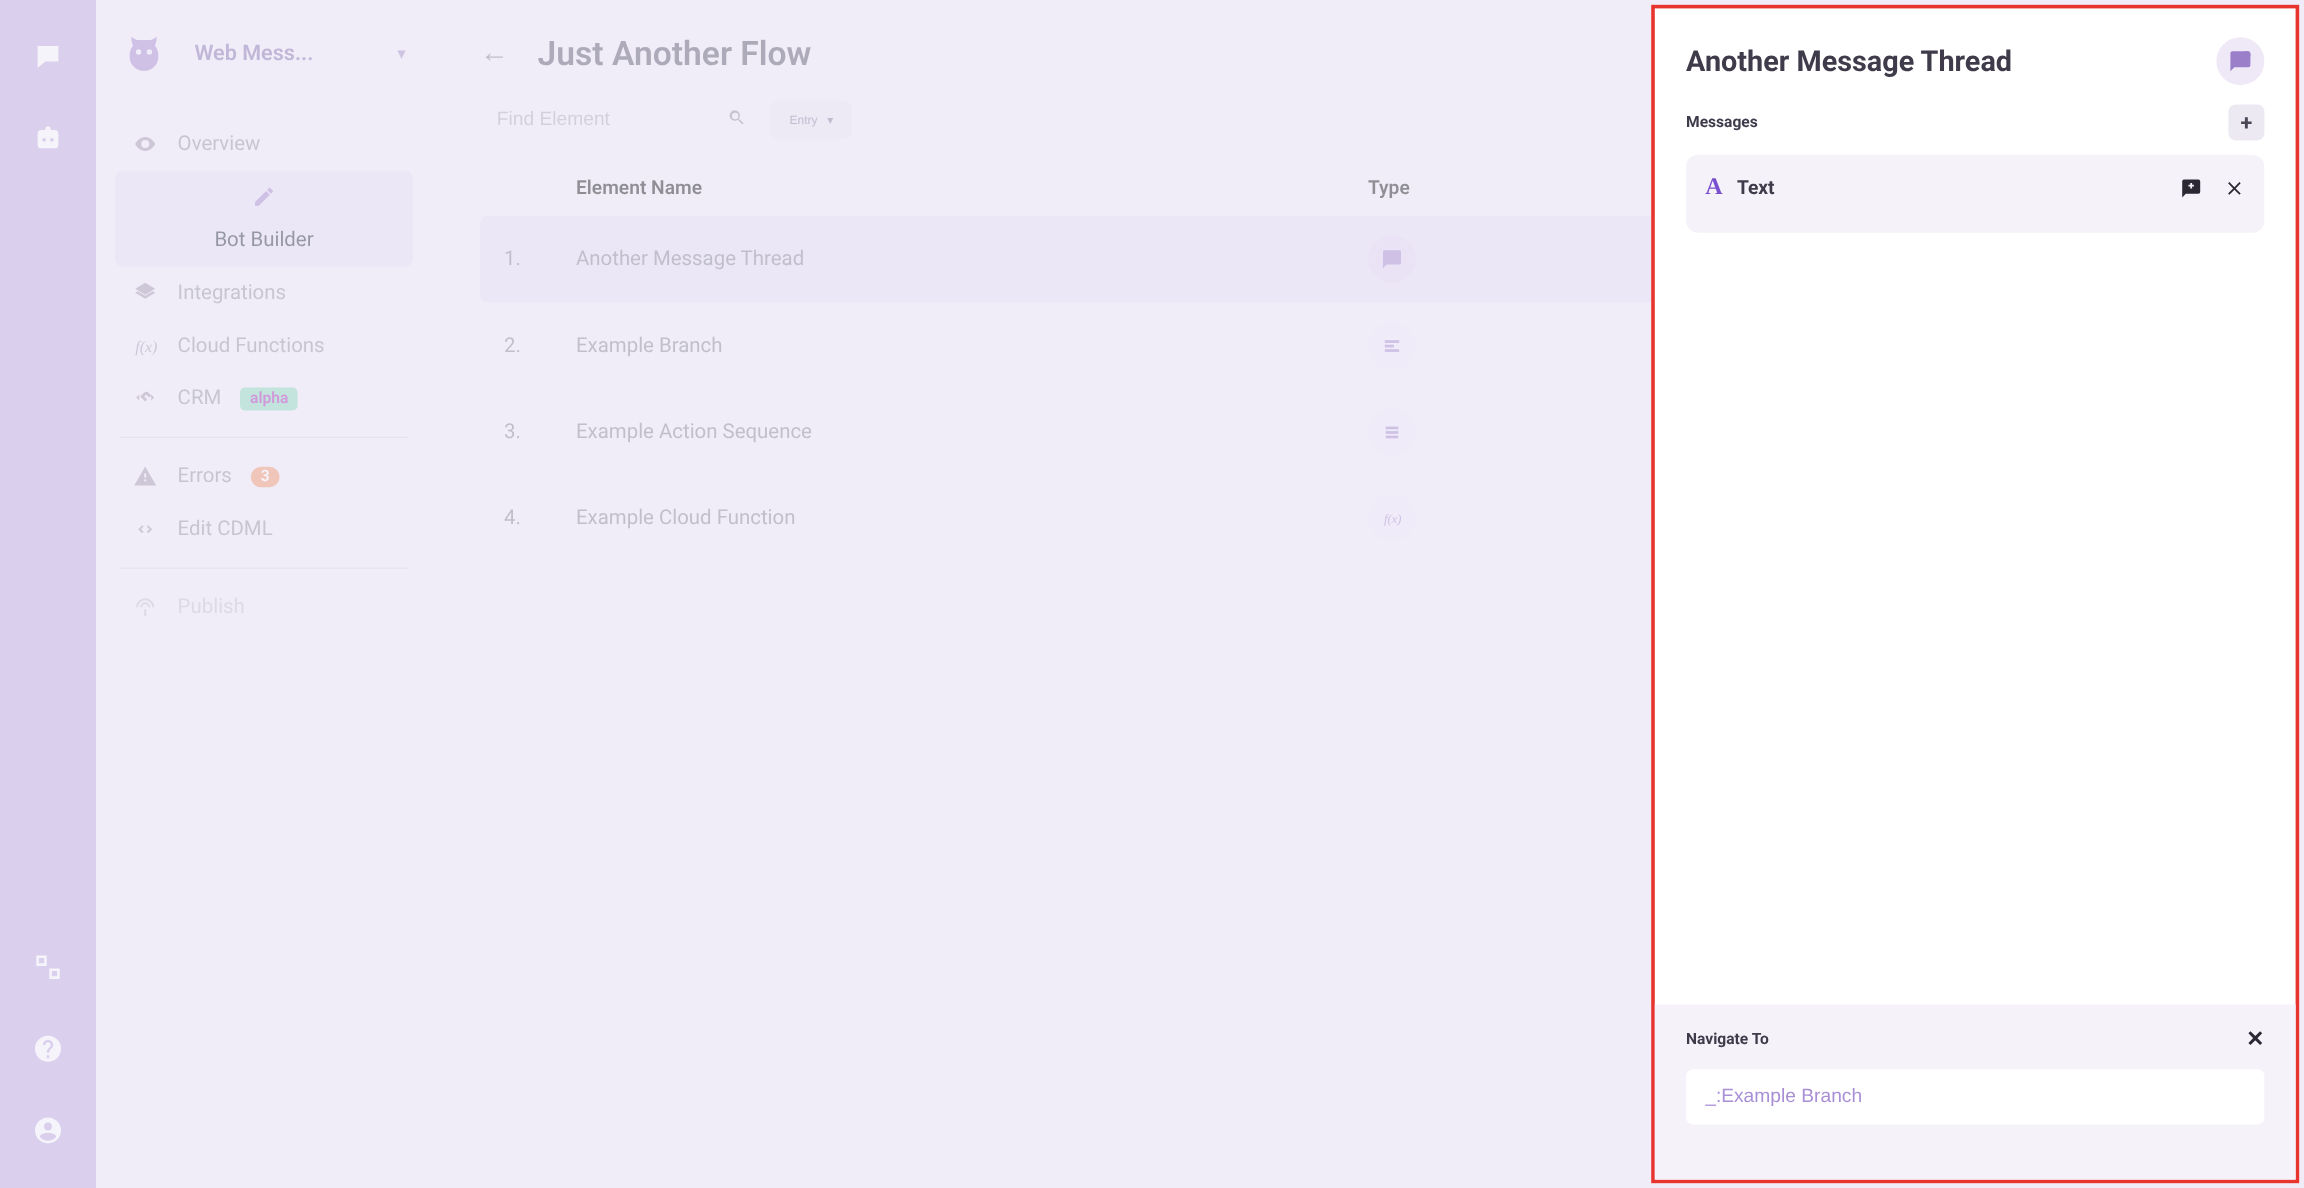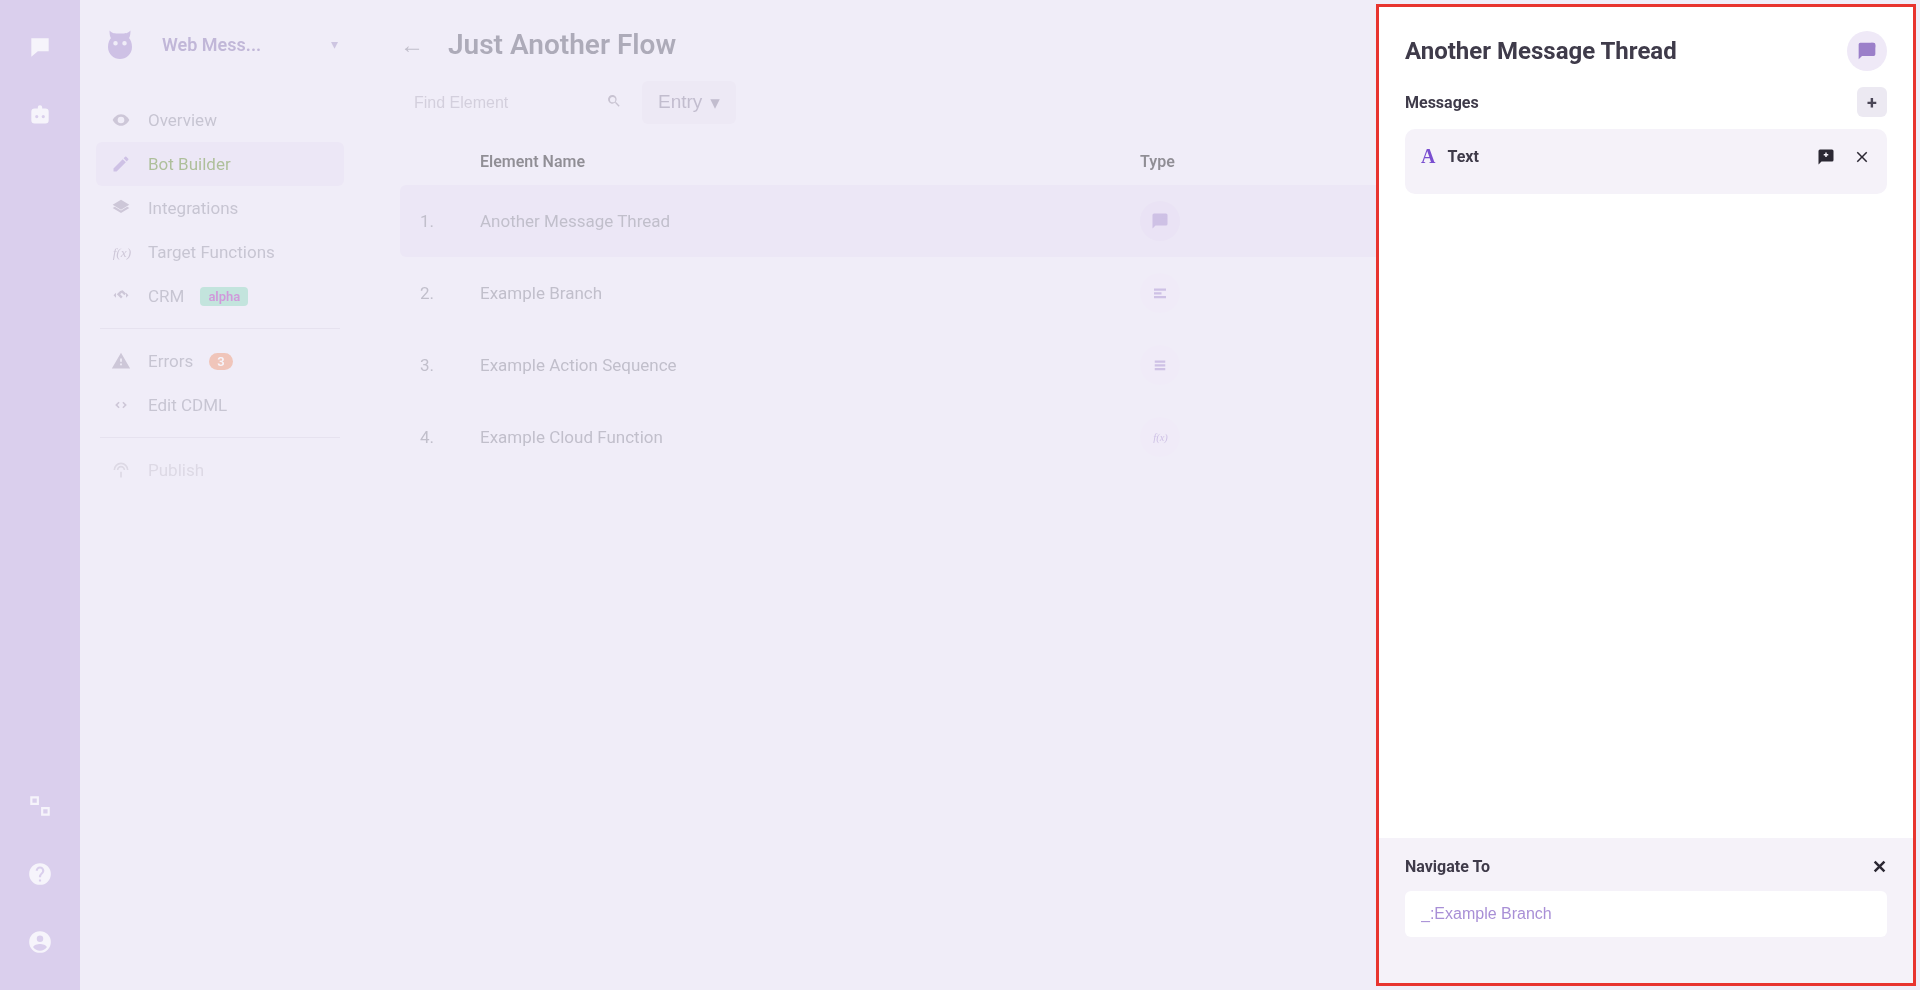--- a/index.html
+++ b/index.html
@@ -10,39 +10,39 @@
 .icon-rail .rail-icon { width: 40px; height: 40px; display: flex; align-items: center; justify-content: center; margin-bottom: 28px; color: #fff; cursor: pointer; }
 .icon-rail .spacer { flex: 1; }
 .icon-rail svg { width: 26px; height: 26px; fill: #fff; }
 .sidebar { width: 280px; background: #f1eef7; padding: 18px 16px; z-index: 3; }
 .sidebar-header { display: flex; align-items: center; gap: 24px; margin-bottom: 28px; padding: 8px 6px; cursor: pointer; }
 .owl-icon { width: 36px; height: 36px; }
 .sidebar-title { font-weight: 600; color: #7b68a8; font-size: 18px; flex: 1; white-space: nowrap; overflow: hidden; text-overflow: ellipsis; }
 .chevron-down { color: #9a8bbf; font-size: 14px; }
 .nav-list { list-style: none; }
 .nav-item { display: flex; align-items: center; gap: 16px; padding: 12px 14px; color: #8a8a9a; cursor: pointer; border-radius: 6px; font-size: 17px; }
-.nav-item.active { background: #e6dff2; color: #4d7c0f; }
+.nav-item.active { background: #e6dff2; color: #0f172a; flex-direction: column; }
 .nav-item .nav-icon { width: 22px; display: flex; justify-content: center; }
 .nav-item svg { width: 20px; height: 20px; fill: #9a8fa8; }
 .nav-item.active svg { fill: #9b7fc9; }
 .nav-divider { height: 1px; background: #d8d3e2; margin: 10px 4px; }
 .badge { background: #f0895c; color: #fff; border-radius: 10px; padding: 1px 8px; font-size: 13px; font-weight: 600; }
 .tag-alpha { background: #7fd6b5; color: #a21caf; border-radius: 4px; padding: 2px 8px; font-size: 13px; font-weight: 600; }
 .nav-item.disabled { color: #c0bcc8; }
 .nav-item.disabled svg { fill: #c0bcc8; }
 .main { flex: 1; padding: 28px 40px; position: relative; z-index: 3; }
 .main-header { display: flex; align-items: center; gap: 24px; margin-bottom: 20px; }
 .back-arrow { font-size: 24px; color: #7a7a88; cursor: pointer; }
 .page-title { font-size: 28px; font-weight: 600; color: #4a4a5a; }
 .toolbar { display: flex; align-items: center; gap: 12px; margin-bottom: 14px; }
 .search-wrap { position: relative; width: 230px; }
 .search-input { width: 100%; padding: 10px 36px 10px 14px; border: none; background: transparent; font-size: 16px; color: #14532d; outline: none; }
 .search-input::placeholder { color: #a9a4b3; }
 .search-icon-btn { position: absolute; right: 8px; top: 50%; transform: translateY(-50%); color: #8d8698; }
-.entry-btn { background: #e8e3f0; border: none; padding: 10px 16px; border-radius: 6px; color: #7e7690; font-size: 19px; cursor: pointer; display: flex; align-items: flex-start; gap: 8px; }
+.entry-btn { background: #e8e3f0; border: none; padding: 10px 16px; border-radius: 6px; color: #7e7690; font-size: 10px; cursor: pointer; display: flex; align-items: center; gap: 8px; }
 .table-header { display: flex; padding: 14px 20px; color: #000000; font-weight: 600; font-size: 16px; }
 .col-idx { width: 60px; }
 .col-name { flex: 2.2; }
 .col-type { flex: 1; }
 .col-target { flex: 1.4; }
 .table-row { display: flex; align-items: center; padding: 16px 20px; color: #7a7a88; font-size: 17px; cursor: pointer; }
 .table-row.selected { background: #e6dff2; border-radius: 6px; }
 .type-icon-circle { width: 40px; height: 40px; border-radius: 50%; background: #efe9f7; display: flex; align-items: center; justify-content: center; }
 .table-row.selected .type-icon-circle { background: #e0d5f0; }
 .type-icon-circle svg { width: 18px; height: 18px; fill: #9b7fc9; }
@@ -50,21 +50,21 @@
 .target-multi { display: flex; flex-direction: column; gap: 2px; font-size: 16px; }
 .target-multi .t-row { display: flex; align-items: center; gap: 8px; }
 .t-row .ok { color: #6cc89a; }
 .t-row .err { color: #e77a5e; }
 .detail-panel { position: absolute; top: 4px; right: 4px; bottom: 4px; width: 540px; background: #fff; border: 3px solid #e8342f; z-index: 20; display: flex; flex-direction: column; padding: 24px 26px 0; }
 .detail-header { display: flex; align-items: center; justify-content: space-between; margin-bottom: 16px; }
 .detail-title { font-size: 24px; font-weight: 700; color: #3f3b4a; }
 .round-icon { width: 40px; height: 40px; border-radius: 50%; background: #efe9f7; display: flex; align-items: center; justify-content: center; cursor: pointer; }
 .round-icon svg { width: 20px; height: 20px; fill: #9b7fc9; }
 .section-header { display: flex; align-items: center; justify-content: space-between; margin-bottom: 12px; }
-.section-title { font-size: 16px; font-weight: 700; color: #3f3b4a; }
+.section-title { font-size: 13px; font-weight: 700; color: #3f3b4a; }
 .add-btn { width: 30px; height: 30px; background: #ece9f2; border-radius: 6px; display: flex; align-items: center; justify-content: center; color: #4a4656; font-weight: 700; cursor: pointer; font-size: 18px; }
 .message-card { background: #f5f2f9; border-radius: 10px; padding: 16px; }
 .card-top { display: flex; align-items: center; gap: 12px; margin-bottom: 10px; }
 .text-glyph { color: #7a4fd0; font-size: 20px; font-weight: 800; font-family: Georgia, serif; }
 .card-label { font-weight: 700; color: #3f3b4a; flex: 1; }
 .card-actions { display: flex; gap: 18px; }
 .card-actions svg { width: 18px; height: 18px; fill: #2b2833; cursor: pointer; }
 .msg-body { background: #fff; border-radius: 6px; padding: 14px 16px; color: #6e6b78; font-size: 16px; }
 .panel-spacer { flex: 1; }
 .nav-to-section { background: #f5f2f9; margin: 0 -26px; padding: 18px 26px 46px; }
@@ -140,21 +140,21 @@
             </svg>
           </span>
         <span>Integrations</span>
       </li>
       <li class="nav-item">
         <span class="nav-icon">
             <svg viewBox="0 0 24 24">
               <text x="2" y="18" font-size="16" font-style="italic" font-family="serif">f(x)</text>
             </svg>
           </span>
-        <span>Target Functions</span>
+        <span>Cloud Functions</span>
       </li>
       <li class="nav-item">
         <span class="nav-icon">
             <svg viewBox="0 0 24 24">
               <path d="M11 6l-4 4 5 5 2-2-3-3 2-2 3 3 2-2-4-4-3 1zm-8 5l3-3v6l-3-3zm18 0l-3 3V8l3 3z"></path>
             </svg>
           </span>
         <span>CRM</span>
         <span class="tag-alpha">alpha</span>
       </li>

